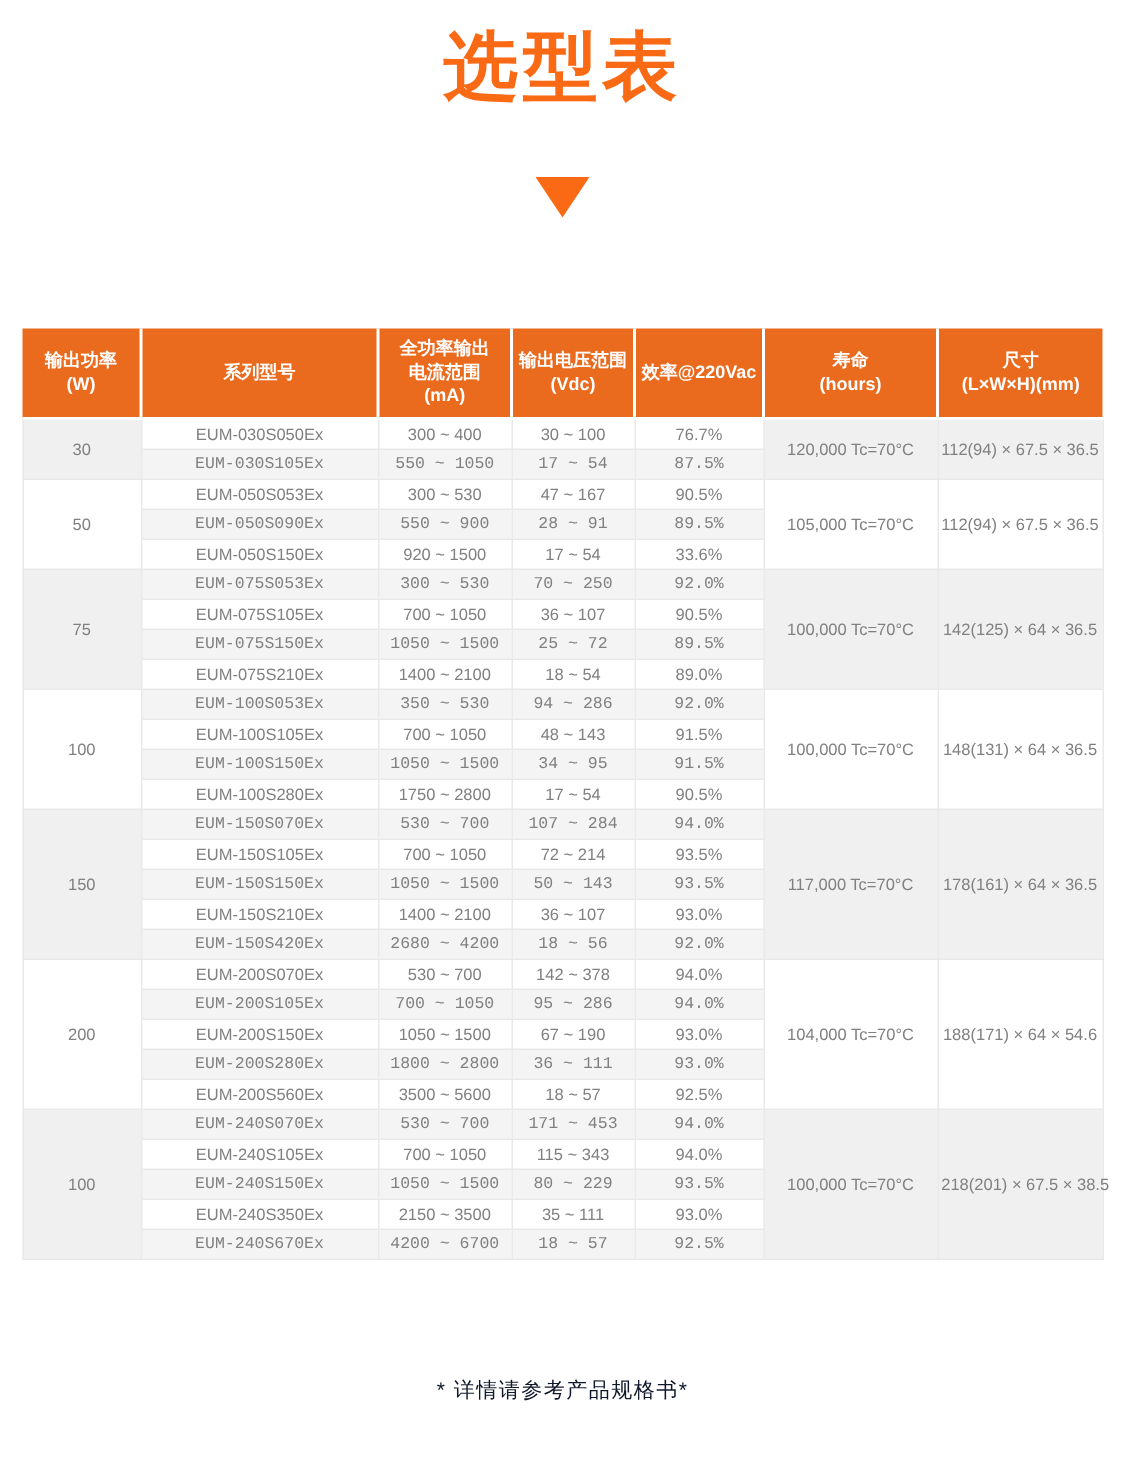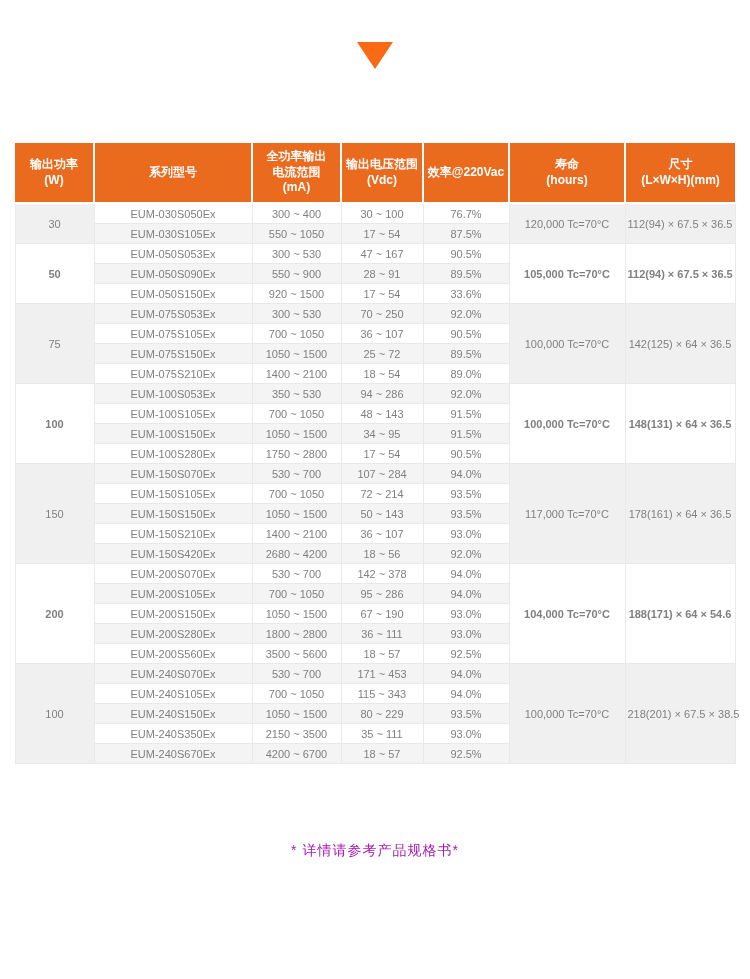--- a/index.html
+++ b/index.html
@@ -53,37 +53,38 @@
   table.sel-table th + th { border-left: 2px solid #ffffff; }
   table.sel-table td {
     border: 1px solid #e9e9e9;
     text-align: center;
     vertical-align: middle;
     height: 19px;
     padding: 0 2px;
     white-space: nowrap;
     background: #ffffff;
   }
-  td.stripe { background: #f4f4f4 !important; }
+  td.stripe { background: #f4f4f4 !important; font-family: Liberation Mono, monospace; }
   td.merged-gray { background: #f0f0f0 !important; }
-  td.merged-white { background: #ffffff !important; font-weight: bold; }
+  td.merged-white { background: #ffffff !important; }
 
   .footnote {
     margin: 78px 0 0;
     text-align: center;
     font-size: 14px;
     letter-spacing: 1px;
-    color: #a21caf;
+    color: #0f172a;
   }
 </style>
 </head>
 <body>
 
 <div class="page">
 
+  <h1 class="title">选型表</h1>
 
   <div class="triangle"></div>
 
   <table class="sel-table">
     <colgroup>
       <col style="width:79px">
       <col style="width:158px">
       <col style="width:89px">
       <col style="width:82px">
       <col style="width:86px">

